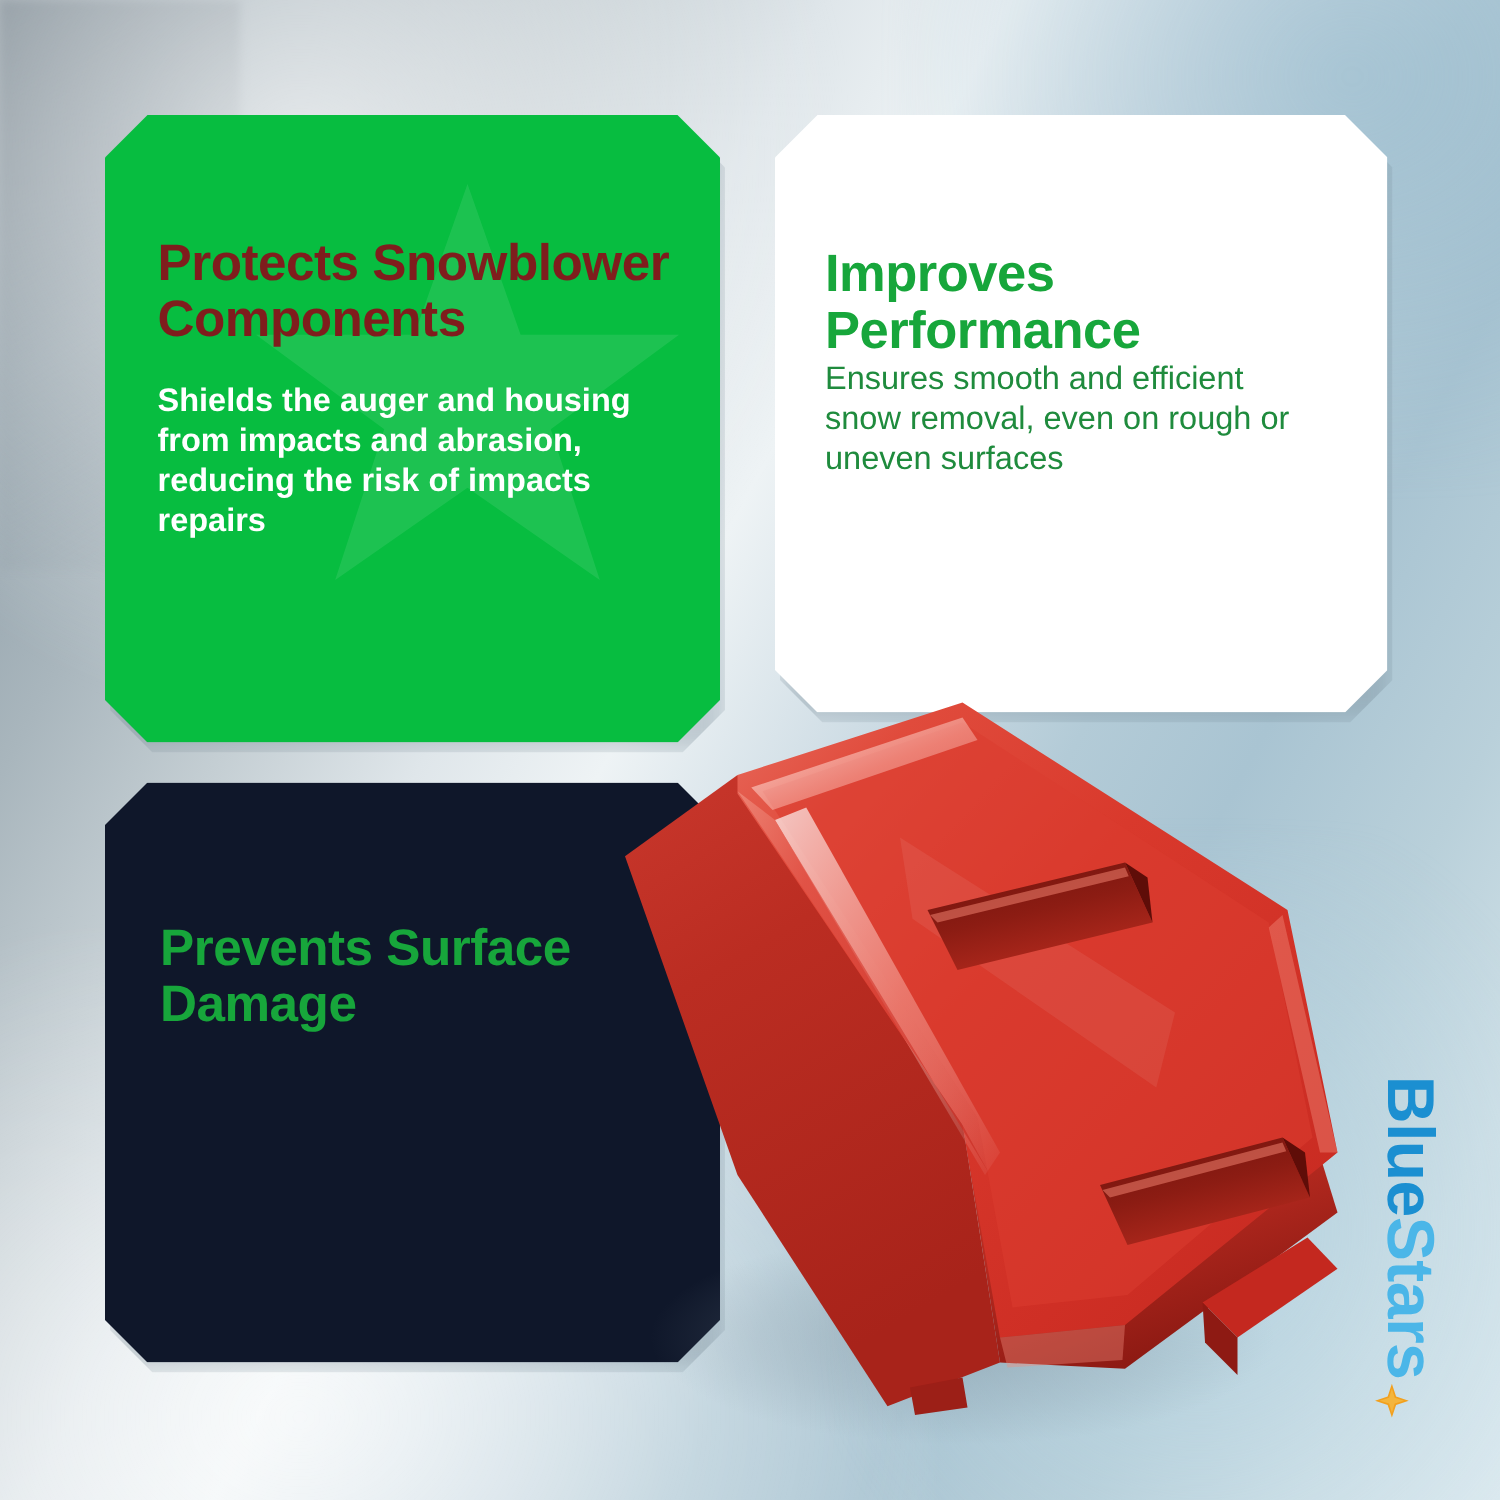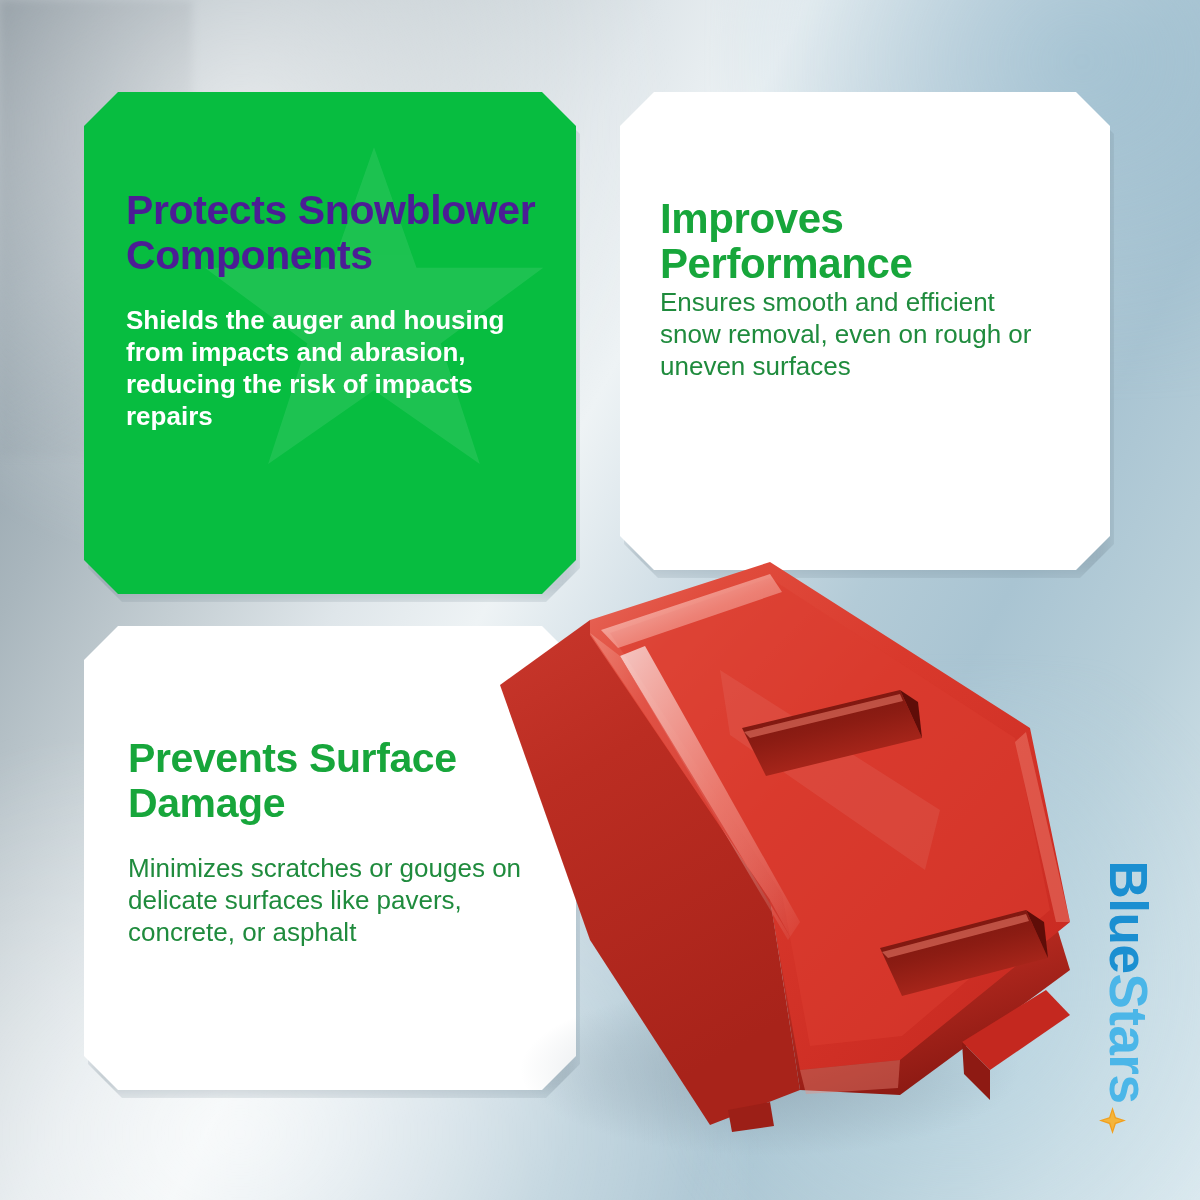--- a/index.html
+++ b/index.html
@@ -130,21 +130,21 @@
     background: #ffffff;
   }
   #card-improves-shadow {
     left: 624px; top: 100px;
     width: 490px; height: 478px;
   }
 
   #card-prevents {
     left: 84px;  top: 626px;
     width: 492px; height: 464px;
-    background: #ffffff;
+    background: #0f172a;
   }
   #card-prevents-shadow {
     left: 88px;  top: 634px;
     width: 492px; height: 464px;
   }
 
   
   .star-watermark {
     position: absolute;
     left: 110px;
@@ -168,21 +168,21 @@
     font-stretch: condensed;
   }
   .card-desc {
     margin: 0;
     font-weight: normal;
   }
 
   
   #card-protects .card-body { padding: 96px 0 0 42px; }
   #card-protects .card-title {
-    color: #4c1d95;
+    color: #7f1d1d;
     font-size: 41px;
     line-height: 45px;
     width: 420px;
   }
   #card-protects .card-desc {
     color: #ffffff;
     font-size: 26px;
     line-height: 32px;
     margin-top: 26px;
     width: 430px;
@@ -299,21 +299,20 @@
   <div class="card" id="card-improves">
     <div class="card-body">
       <h2 class="card-title">Improves Performance</h2>
       <p class="card-desc">Ensures smooth and efficient snow removal, even on rough or uneven surfaces</p>
     </div>
   </div>
 
   <div class="card" id="card-prevents">
     <div class="card-body">
       <h2 class="card-title">Prevents Surface Damage</h2>
-      <p class="card-desc">Minimizes scratches or gouges on delicate surfaces like pavers, concrete, or asphalt</p>
     </div>
   </div>
 
   <svg id="product-shoe" viewBox="0 0 640 700">
     <defs>
       <linearGradient id="topFace" x1="0" y1="0" x2="1" y2="1">
         <stop offset="0%" stop-color="#e86a5c"></stop>
         <stop offset="16%" stop-color="#e04b3c"></stop>
         <stop offset="42%" stop-color="#d9392c"></stop>
         <stop offset="74%" stop-color="#cf2f25"></stop>

